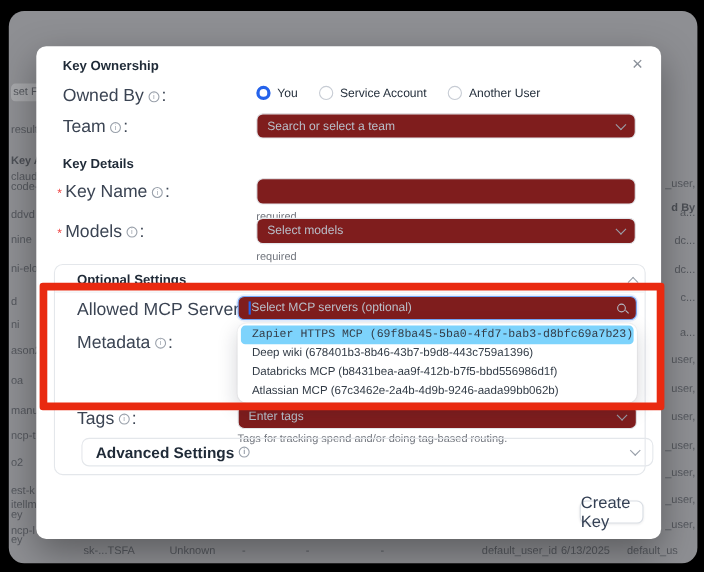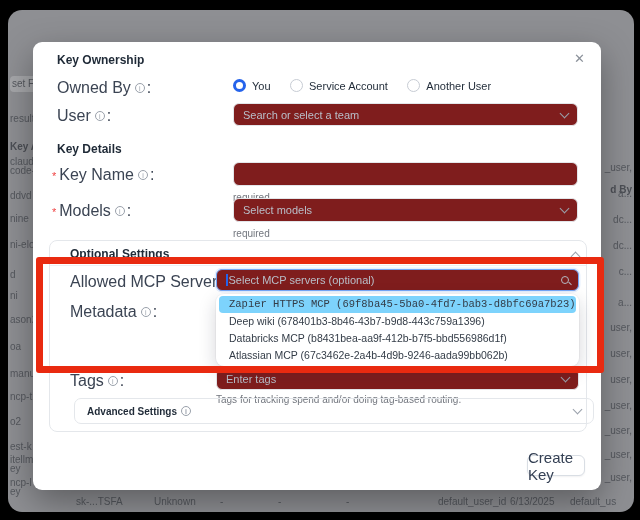--- a/index.html
+++ b/index.html
@@ -57,21 +57,21 @@
     background:#b3b9c3; transform:rotate(45deg); right:-3.5px; bottom:-1px; }
   
   .dropdown { position:absolute; background:#fff; border-radius:8px; z-index:20;
     box-shadow:0 6px 18px rgba(15,23,42,0.18), 0 0 0 1px rgba(0,0,0,0.03); padding:2px 0; }
   .dd-row { height:17px; line-height:17px; font-size:10.5px; color:#333c47;
     padding:0 10px; margin:0 3px; border-radius:4px; white-space:nowrap; overflow:hidden; }
   .dd-row.active { background:#7dd3fc;font-family:Liberation Mono, monospace; }
   
   .adv-card { border:1px solid #e4e7eb; border-radius:7px; display:flex; align-items:center;
     padding:0 12px; }
-  .adv-card .t { font-size:10px; font-weight:700; color:#1f2a37; display:inline-flex; align-items:center; }
+  .adv-card .t { font-size:14px; font-weight:700; color:#1f2a37; display:inline-flex; align-items:center; }
   
   .btn { background:#fff; border:1px solid #d9dee4; border-radius:6px; font-size:15px;
     font-weight:500; color:#344054; display:flex; align-items:center; justify-content:center;
     box-shadow:0 1px 2px rgba(16,24,40,0.06); }
   
   .annotation { position:absolute; left:28px; top:247px; width:568px; height:116px;
     border:7px solid #e92a10; border-radius:3px; z-index:50; pointer-events:none; }
 </style>
 </head>
 <body>
@@ -154,21 +154,21 @@
         </label>
       
         <label class="radio-opt">
           <span class="radio"></span>
           <span>Another User</span>
         </label>
       </div>
 
     <div class="abs" style="left:24px; top:65px;">
       <span class="lbl">
-          <span>User</span>
+          <span>Team</span>
           <span class="info-icon"></span>
         </span>
     </div>
     <div class="abs field" style="left:200px; top:61px; width:345px;">
       <span class="ph">Search or select a team</span>
       <span class="chev"></span>
     </div>
 
     <div class="abs sec-title" style="left:24px; top:100px;">Key Details</div>
 

